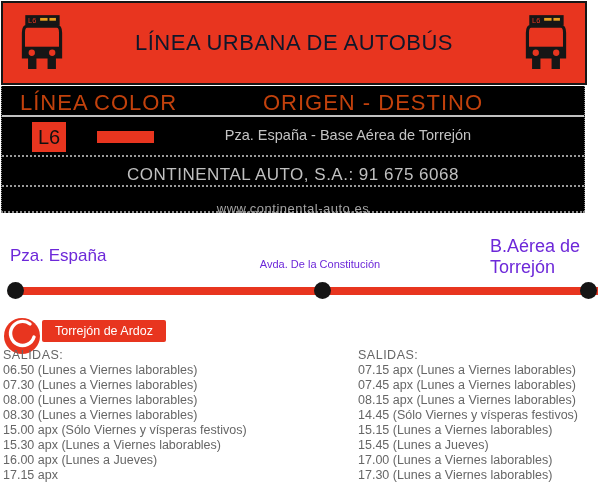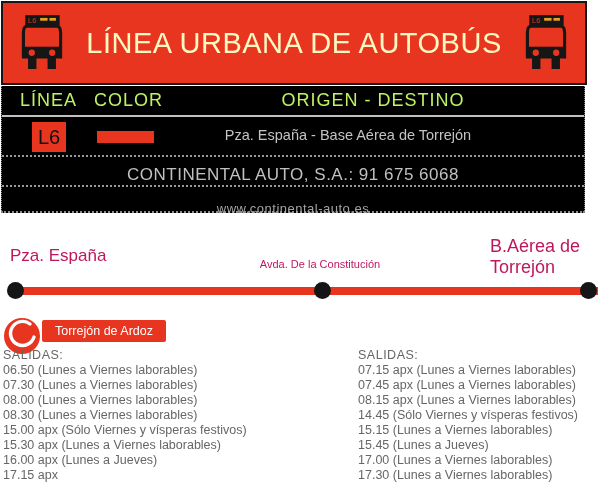--- a/index.html
+++ b/index.html
@@ -1,44 +1,44 @@
 <!DOCTYPE html>
 <html><head>
 <meta charset="utf-8">
 <style>
   html,body{margin:0;padding:0;background:#ffffff;}
   body{width:600px;height:484px;position:relative;font-family:"Liberation Sans",sans-serif;overflow:hidden;}
 
   
   .banner{position:absolute;left:1px;top:1px;width:582px;height:80px;
     background:#e8351f;border:2px solid #161616;display:flex;align-items:center;justify-content:center;}
-  .banner-title{color:#fef9c3;font-size:29px;letter-spacing:.5px;white-space:nowrap;}
+  .banner-title{color:#0f172a;font-size:22px;letter-spacing:.5px;white-space:nowrap;}
   .bus{position:absolute;top:10px;width:52px;height:60px;}
   .bus.left{left:13px;} .bus.right{right:13px;}
 
   
   .info-table{position:absolute;left:1px;top:86px;width:584px;height:127px;background:#000;
     border-left:1px dotted #8a8a8a;border-right:1px dotted #8a8a8a;border-bottom:2px dotted #8a8a8a;box-sizing:border-box;}
   .trow{position:relative;width:100%;box-sizing:border-box;}
   .trow.head{height:31px;border-bottom:2px solid #c0c0c0;}
   .trow.linerow{height:40px;border-bottom:2px dotted #9a9a9a;}
   .trow.oper{height:30px;border-bottom:2px dotted #9a9a9a;display:flex;align-items:flex-end;justify-content:center;}
   .trow.web{height:22px;display:flex;align-items:center;justify-content:center;margin-top:10px;}
-  .hcell{position:absolute;top:4px;color:#bef264;font-size:18px;letter-spacing:1px;}
+  .hcell{position:absolute;top:4px;color:#c2410c;font-size:22px;letter-spacing:1px;}
   .h-linea{left:18px;} .h-color{left:92px;}
   .h-od{left:160px;right:0;text-align:center;}
   .badge{position:absolute;left:30px;top:5px;width:34px;height:30px;background:#e8351f;
     display:flex;align-items:center;justify-content:center;color:#111;font-size:20px;}
   .swatch{position:absolute;left:95px;top:14px;width:57px;height:12px;background:#e8351f;}
   .route-name{position:absolute;left:160px;right:50px;top:10px;text-align:center;color:#c3c3c3;font-size:14.5px;}
   .oper-text{color:#c0c0c0;font-size:17px;letter-spacing:.5px;}
   .web-text{color:#a3a3a3;font-size:13px;letter-spacing:.5px;}
 
   
-  .stop-label{position:absolute;color:#be185d;}
+  .stop-label{position:absolute;color:#6d28d9;}
   .stop-0{left:10px;top:246px;font-size:17px;}
   .stop-1{left:240px;top:258px;width:160px;text-align:center;font-size:11px;}
   .stop-2{left:490px;top:236px;width:112px;font-size:18px;line-height:21px;}
   .route-line{position:absolute;left:8px;top:287px;width:590px;height:8px;background:#e8351f;}
   .stop-dot{position:absolute;top:282px;width:17px;height:17px;border-radius:50%;background:#151515;}
   .dot-0{left:7px;} .dot-1{left:314px;} .dot-2{left:580px;}
 
   
   .city-logo-circle{position:absolute;left:3px;top:317px;width:38px;height:38px;}
   .city-logo-plate{position:absolute;left:42px;top:320px;width:124px;height:22px;background:#e8351f;

